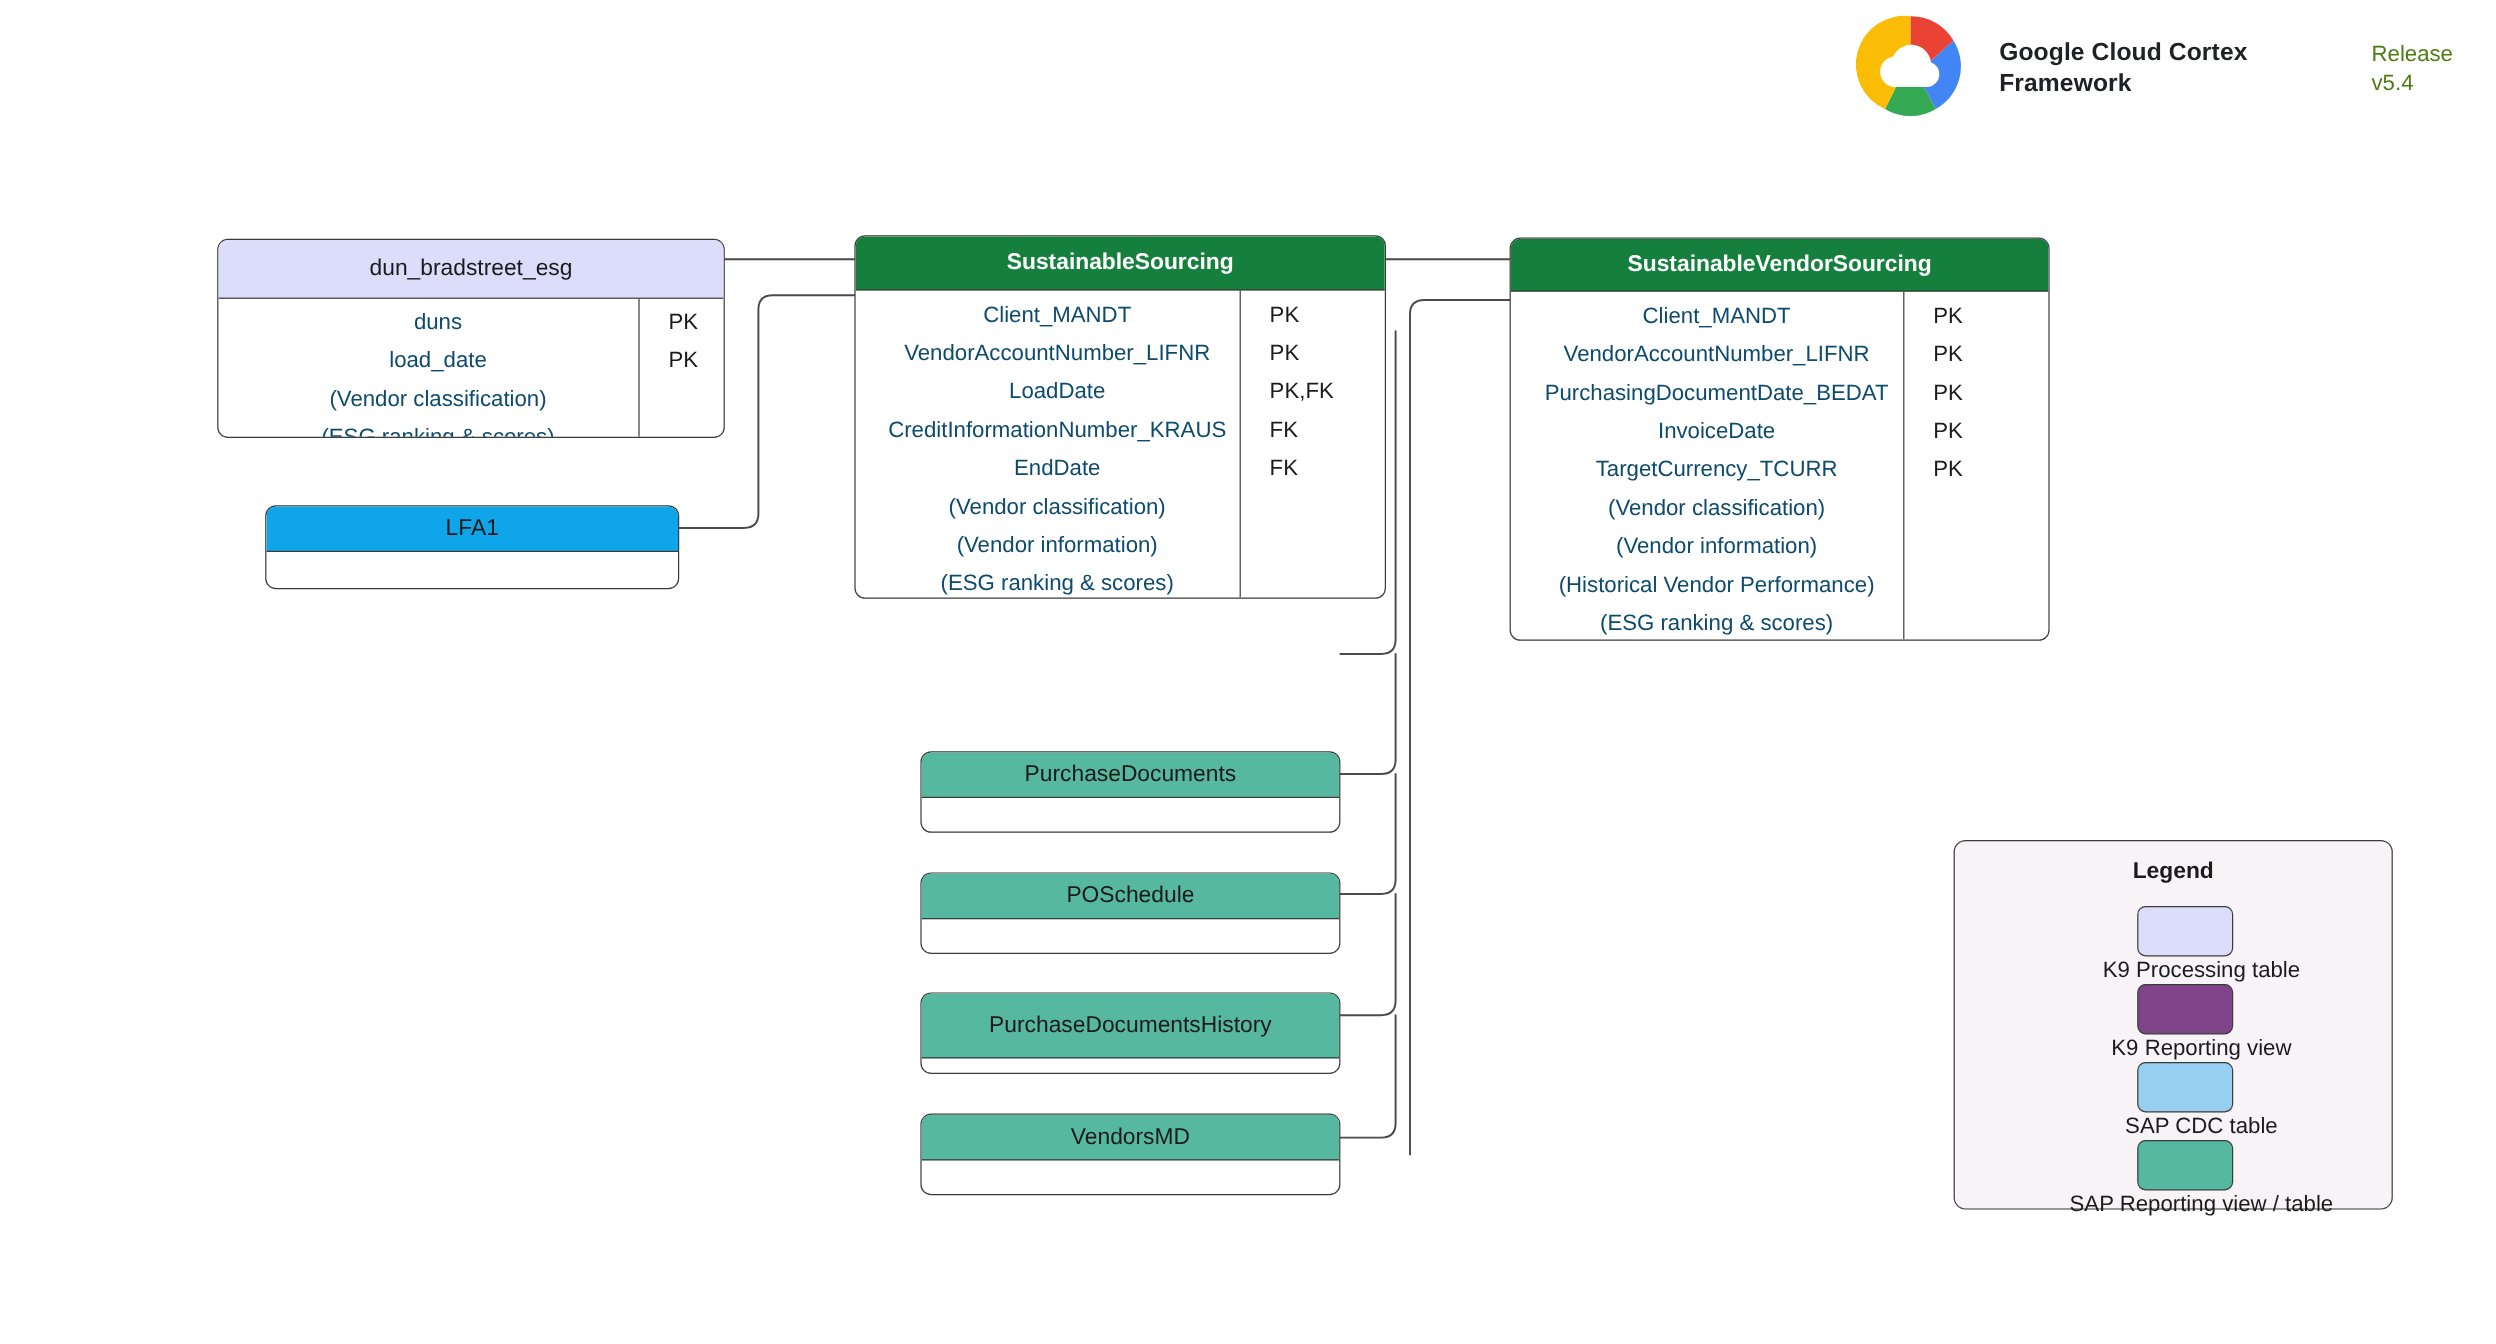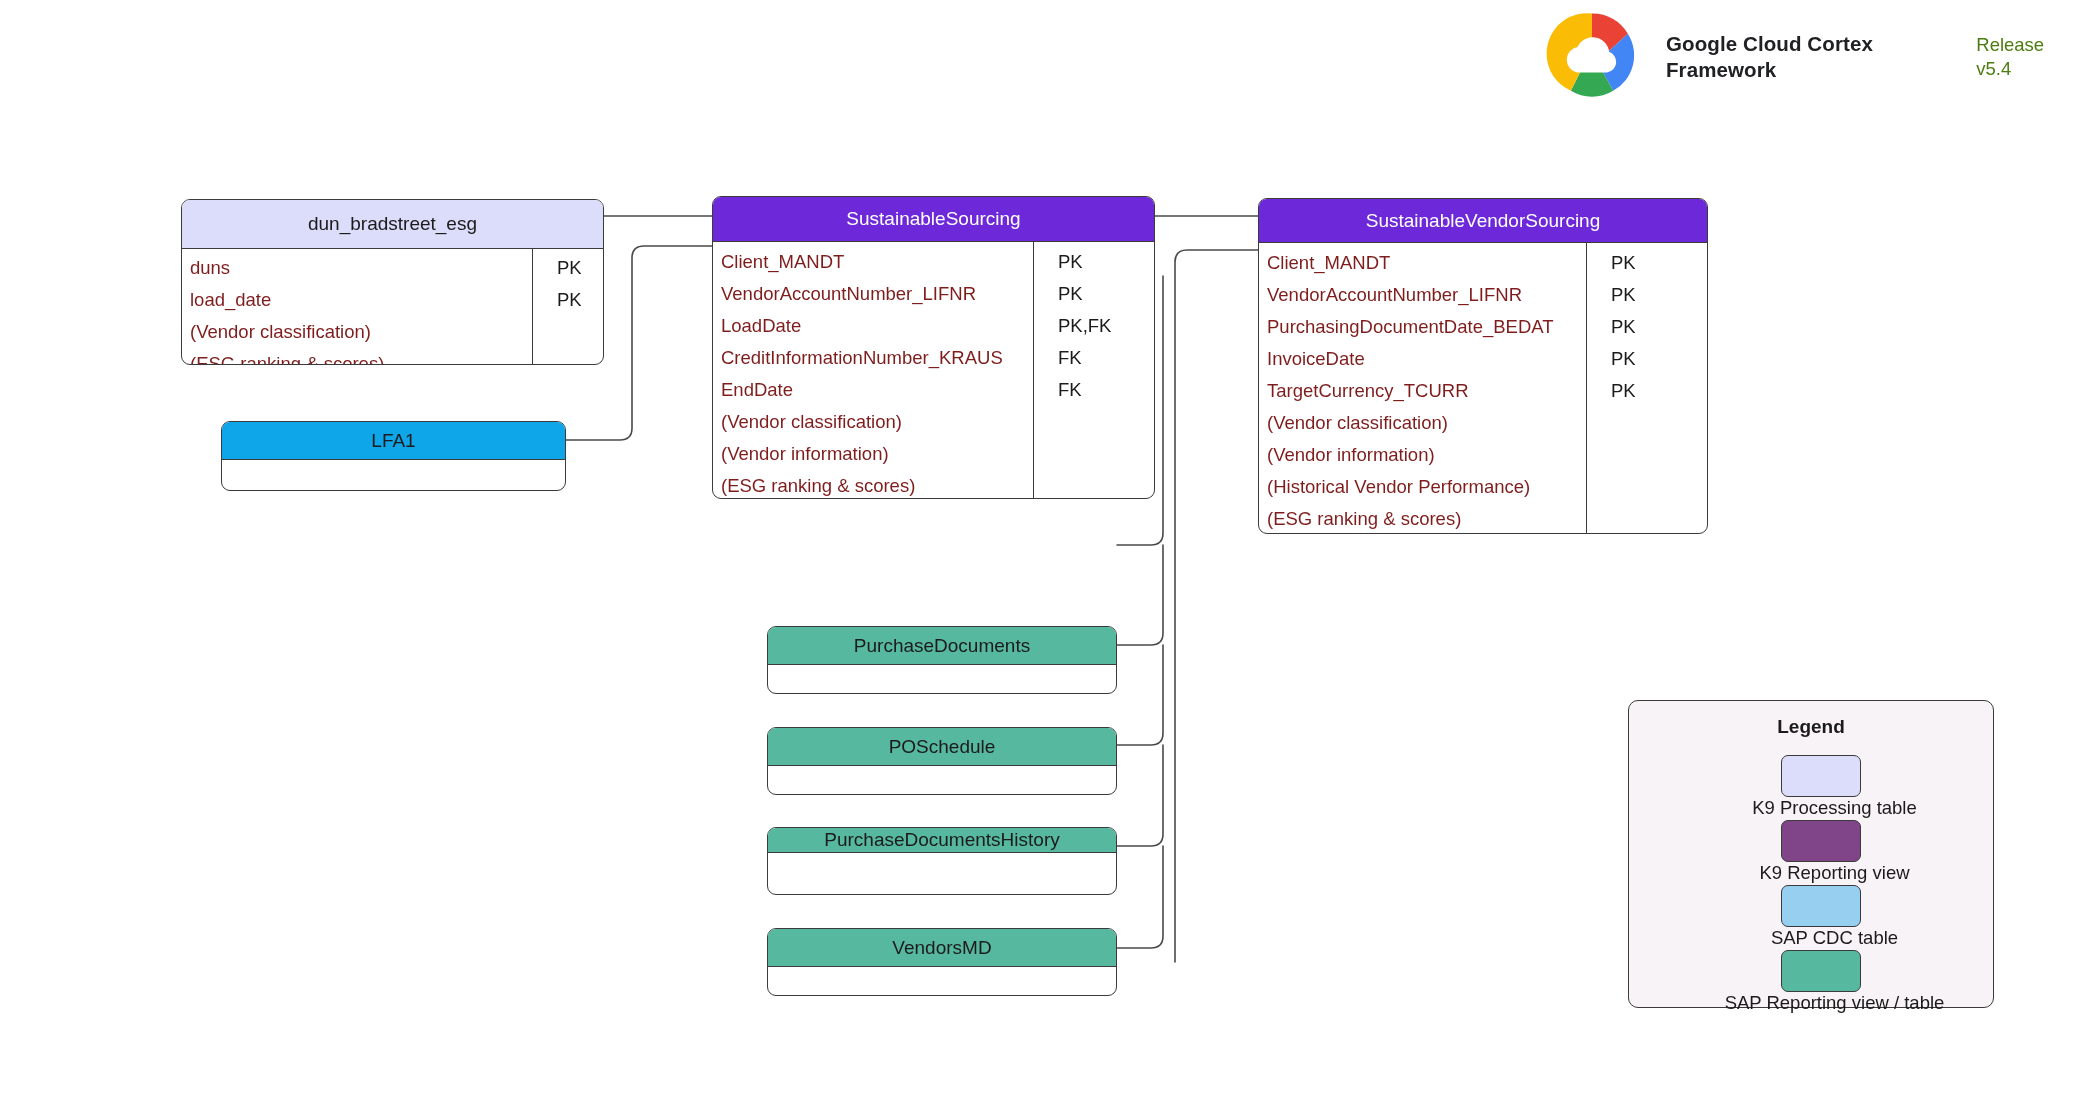--- a/index.html
+++ b/index.html
@@ -22,26 +22,26 @@
 
   
   .node{position:absolute;box-sizing:border-box;border:1.4px solid #3b3b3b;border-radius:9px;background:#fff;overflow:hidden;}
   .node-head{
     box-sizing:border-box;width:100%;
     display:flex;align-items:center;justify-content:center;
     font-size:19px;border-bottom:1.4px solid #3b3b3b;
   }
   .node-body{box-sizing:border-box;width:100%;position:relative;}
   .row{display:flex;align-items:center;box-sizing:border-box;height:32px;}
-  .row .fname{flex:1 1 auto;font-size:18.5px;color:#7f1d1d;padding:0 8px;white-space:nowrap;}
+  .row .fname{flex:1 1 auto;text-align:center;font-size:18.5px;color:#0c4a6e;padding:0 8px;white-space:nowrap;}
   .row .fkey{box-sizing:border-box;text-align:left;font-size:18.5px;color:#1b1b1b;padding-left:9px;white-space:nowrap;}
   .keycol-line{position:absolute;top:0;bottom:0;width:1.4px;background:#3b3b3b;}
 
   .head-lav{background:#dcdcfb;color:#1b1b1b;}
-  .head-purple{background:#6d28d9;color:#ffffff;}
+  .head-purple{background:#15803d;color:#ffffff;font-weight:bold;}
   .head-blue{background:#0ea5e9;color:#1b1b1b;align-items:center;}
   .head-green{background:#57b8a0;color:#1b1b1b;}
 
   
   .legend{
     position:absolute;left:1628px;top:700px;width:366px;height:308px;
     box-sizing:border-box;background:#f8f3f6;border:1.4px solid #3b3b3b;border-radius:10px;
   }
   .legend-title{text-align:center;font-size:19px;font-weight:bold;color:#1b1b1b;margin-top:15px;}
   .legend-row{display:flex;align-items:center;height:48px;margin-top:17px;padding-left:20px;flex-direction:column;}
@@ -213,21 +213,21 @@
   </div>
 
   <div class="node" style="left:767px;top:727px;width:350px;height:68px;">
     <div class="node-head head-green" style="height:38px;">
       <span>POSchedule</span>
     </div>
     <div class="node-body" style="height:28px;"></div>
   </div>
 
   <div class="node" style="left:767px;top:827px;width:350px;height:68px;">
-    <div class="node-head head-green" style="height:25px;">
+    <div class="node-head head-green" style="height:54px;">
       <span>PurchaseDocumentsHistory</span>
     </div>
     <div class="node-body" style="height:28px;"></div>
   </div>
 
   <div class="node" style="left:767px;top:928px;width:350px;height:68px;">
     <div class="node-head head-green" style="height:38px;">
       <span>VendorsMD</span>
     </div>
     <div class="node-body" style="height:28px;"></div>

